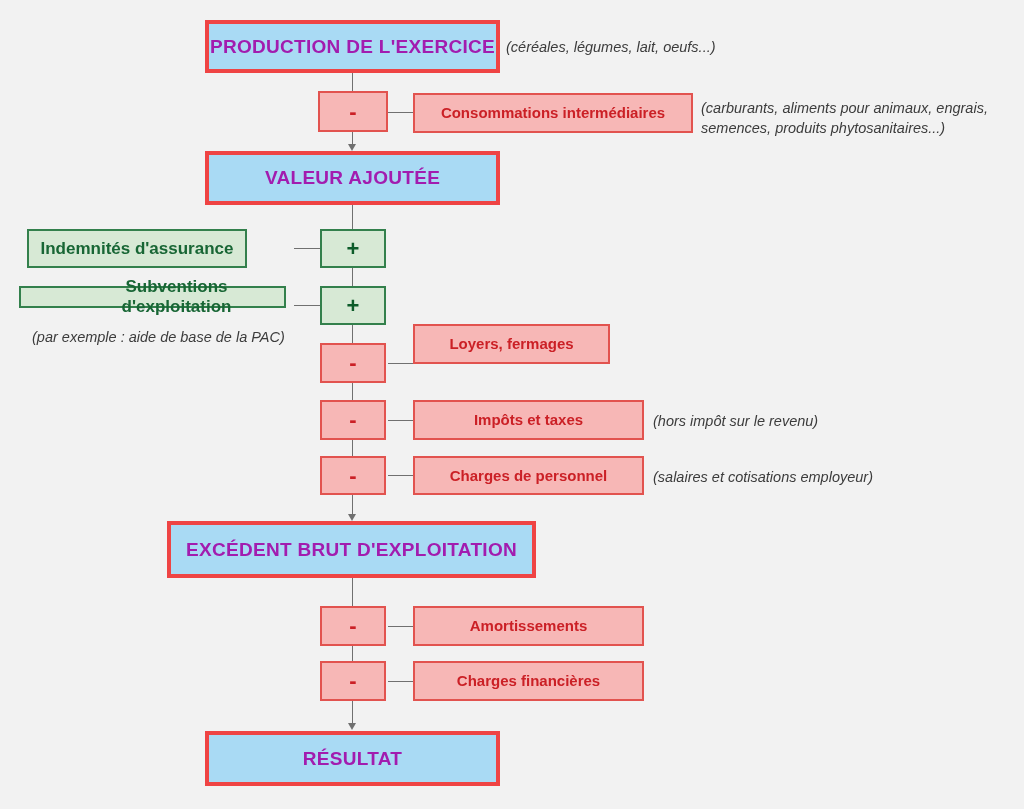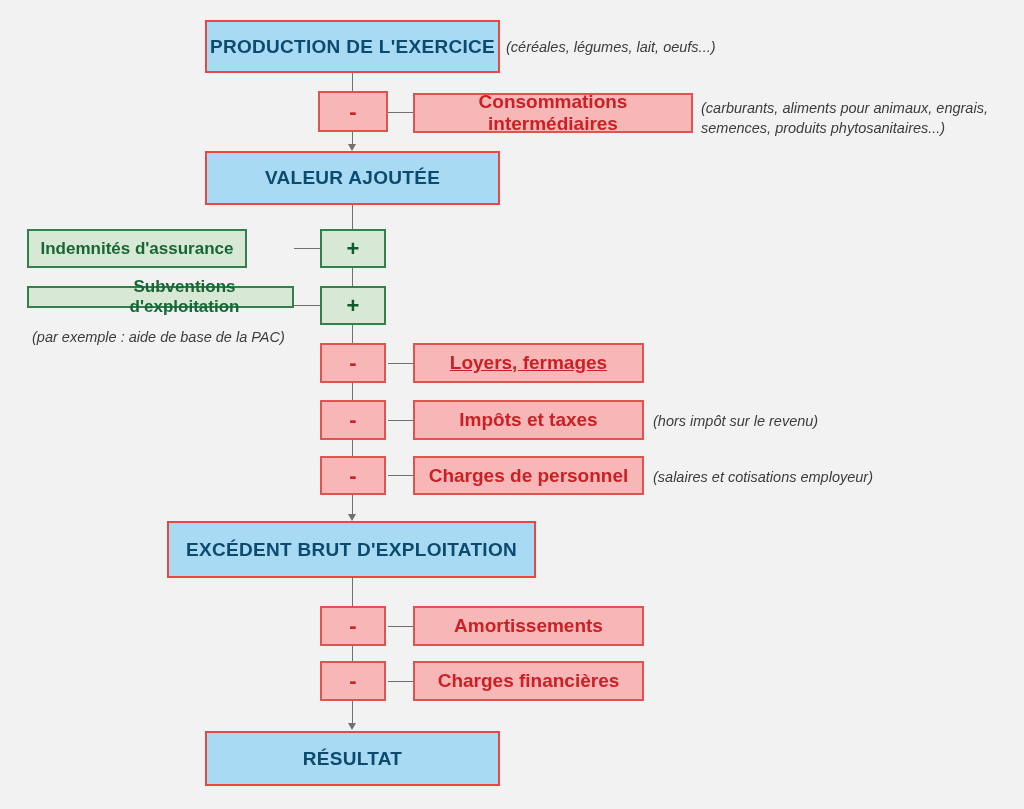--- a/index.html
+++ b/index.html
@@ -22,33 +22,33 @@
     box-sizing: border-box;
     display: flex;
     align-items: center;
     justify-content: center;
     text-align: center;
     line-height: 1.15;
   }
   
   .blue {
     background: #a9daf4;
-    border: 2px solid #ef4444;
-    color: #0c4a6e;
+    border: 4px solid #ef4444;
+    color: #a21caf;
     font-weight: bold;
     font-size: 19px;
     letter-spacing: 0.3px;
   }
   
   .red {
     background: #f7b7b6;
     border: 2px solid #e2534f;
     color: #cb2026;
     font-weight: bold;
-    font-size: 19px;
+    font-size: 15px;
   }
   
   .op-minus {
     background: #f7b7b6;
     border: 2px solid #e2534f;
     color: #cb2026;
     font-weight: bold;
     font-size: 22px;
   }
   
@@ -177,21 +177,21 @@
   </div>
 
   <div class="node op-minus" style="left:320px; top:661px; width:66px; height:40px;">
     <span>-</span>
   </div>
 
   <div class="node red" style="left:413px; top:93px; width:280px; height:40px;">
     <span>Consommations intermédiaires</span>
   </div>
 
-  <div class="node red" style="left:413px; top:343px; width:231px; height:40px;text-decoration:underline;">
+  <div class="node red" style="left:413px; top:324px; width:197px; height:40px;">
     <span>Loyers, fermages</span>
   </div>
 
   <div class="node red" style="left:413px; top:400px; width:231px; height:40px;">
     <span>Impôts et taxes</span>
   </div>
 
   <div class="node red" style="left:413px; top:456px; width:231px; height:39px;">
     <span>Charges de personnel</span>
   </div>
@@ -201,21 +201,21 @@
   </div>
 
   <div class="node red" style="left:413px; top:661px; width:231px; height:40px;">
     <span>Charges financières</span>
   </div>
 
   <div class="node green" style="left:27px; top:229px; width:220px; height:39px;">
     <span>Indemnités d'assurance</span>
   </div>
 
-  <div class="node green" style="left:27px; top:286px; width:267px; height:22px;padding-left:48px;">
+  <div class="node green" style="left:19px; top:286px; width:267px; height:22px;padding-left:48px;">
     <span>Subventions d'exploitation</span>
   </div>
 
   <div class="note" style="left:506px; top:38px;">(céréales, légumes, lait, oeufs...)</div>
 
   <div class="note" style="left:701px; top:99px;">(carburants, aliments pour animaux, engrais,
 semences, produits phytosanitaires...)</div>
 
   <div class="note" style="left:32px; top:328px;">(par exemple : aide de base de la PAC)</div>
 

